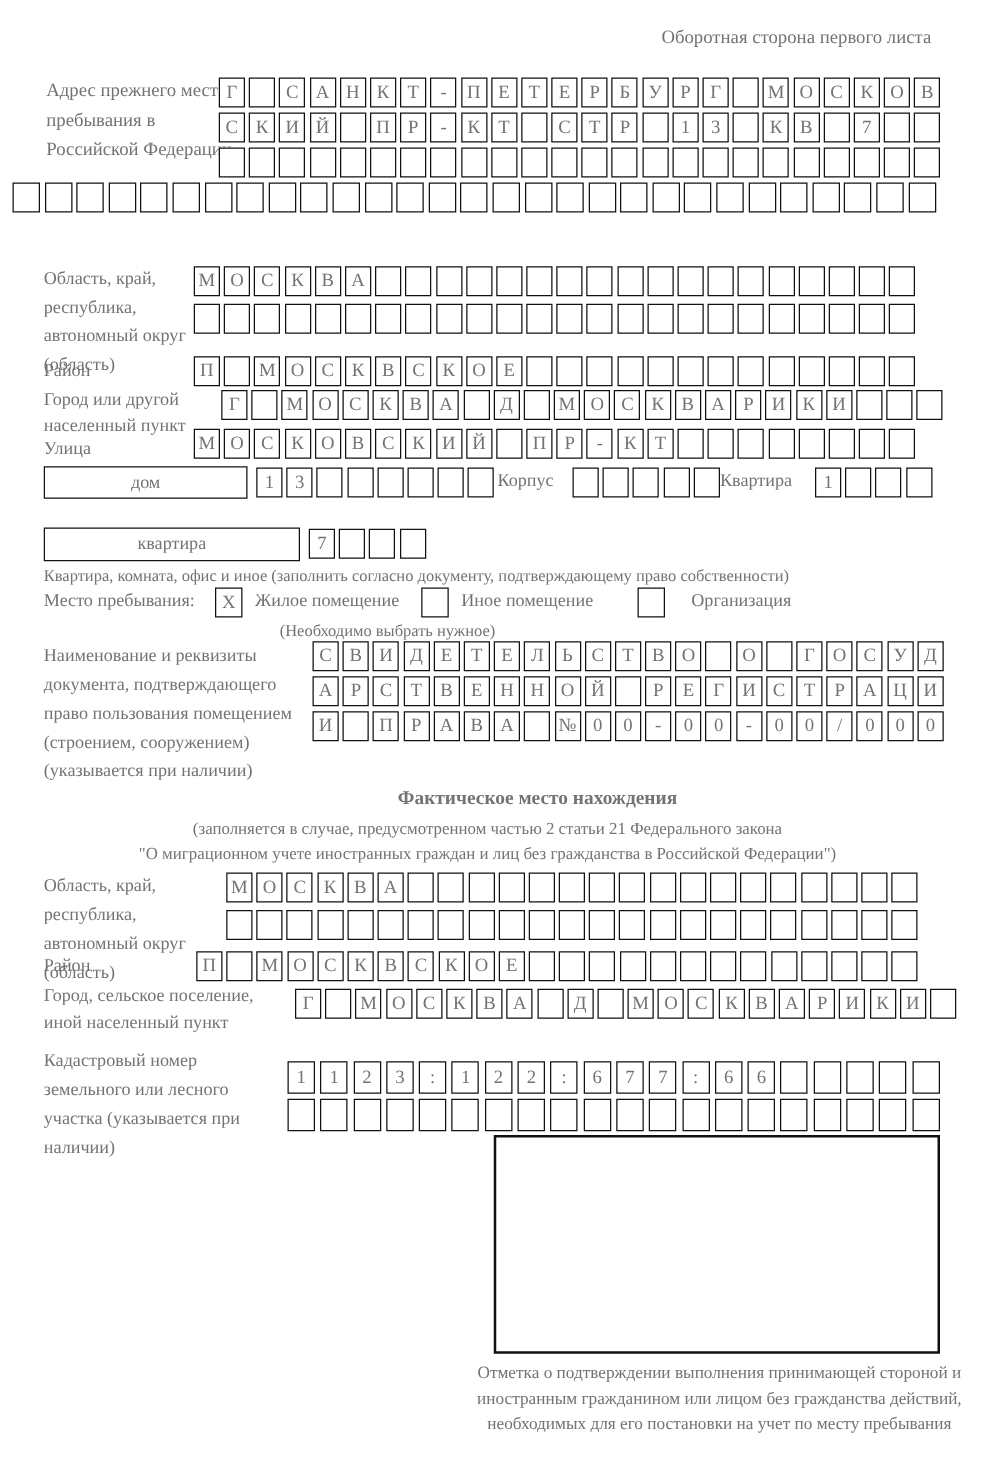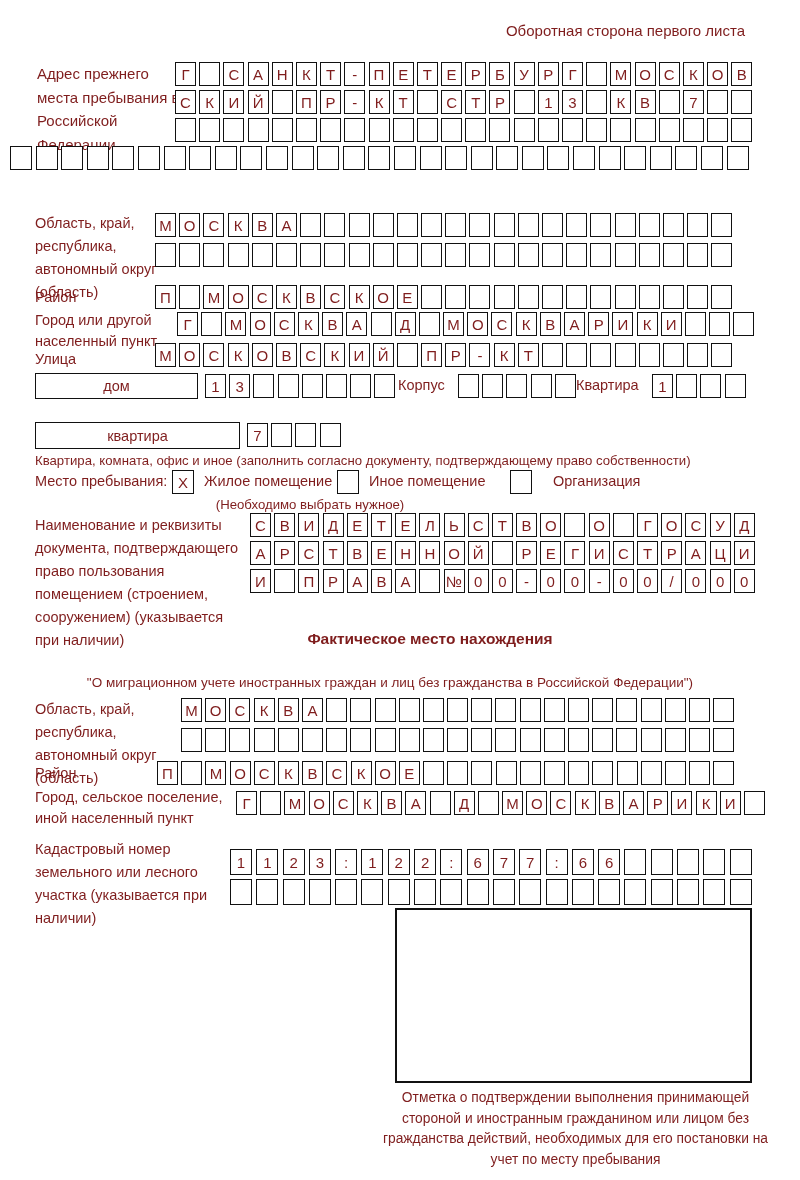--- a/index.html
+++ b/index.html
@@ -1,18 +1,18 @@
 <!DOCTYPE html>
 <html><head>
 <meta charset="utf-8">
 <style>
   html,body{margin:0;padding:0;background:#fff;}
   #form-page{
     position:relative;width:800px;height:1180px;background:#ffffff;
-    font-family:Liberation Sans, sans-serif;color:#7f1d1d;overflow:hidden;
+    font-family:Liberation Serif, serif;color:#737373;overflow:hidden;
   }
   .abs{position:absolute;}
   .label{position:absolute;font-size:14.5px;line-height:1.58;}
   .caption{position:absolute;font-size:13.2px;}
   .center{left:0;width:780px;text-align:center;}
   .bold{font-weight:bold;}
   .cellrow{position:absolute;display:flex;gap:3.2px;}
   .cell{
     width:21px;height:24px;border:1.5px solid #111;box-sizing:border-box;
     display:flex;align-items:center;justify-content:center;
@@ -400,20 +400,21 @@
       <div class="cell">-</div>
       <div class="cell">0</div>
       <div class="cell">0</div>
       <div class="cell">/</div>
       <div class="cell">0</div>
       <div class="cell">0</div>
       <div class="cell">0</div>
     </div>
 
   <div class="abs center bold" style="top:630px;font-size:15.5px;margin-left:40px;">Фактическое место нахождения</div>
+  <div class="caption center" style="top:655px;font-size:13.5px;">(заполняется в случае, предусмотренном частью 2 статьи 21 Федерального закона</div>
   <div class="caption center" style="top:675px;font-size:13.5px;">"О миграционном учете иностранных граждан и лиц без гражданства в Российской Федерации")</div>
 
   <div class="label" style="left:35px;top:698px;width:150px;">Область, край, республика, автономный округ (область)</div>
   <div class="cellrow" style="left:181px;top:698px;">
       <div class="cell">М</div>
       <div class="cell">О</div>
       <div class="cell">С</div>
       <div class="cell">К</div>
       <div class="cell">В</div>
       <div class="cell">А</div>

